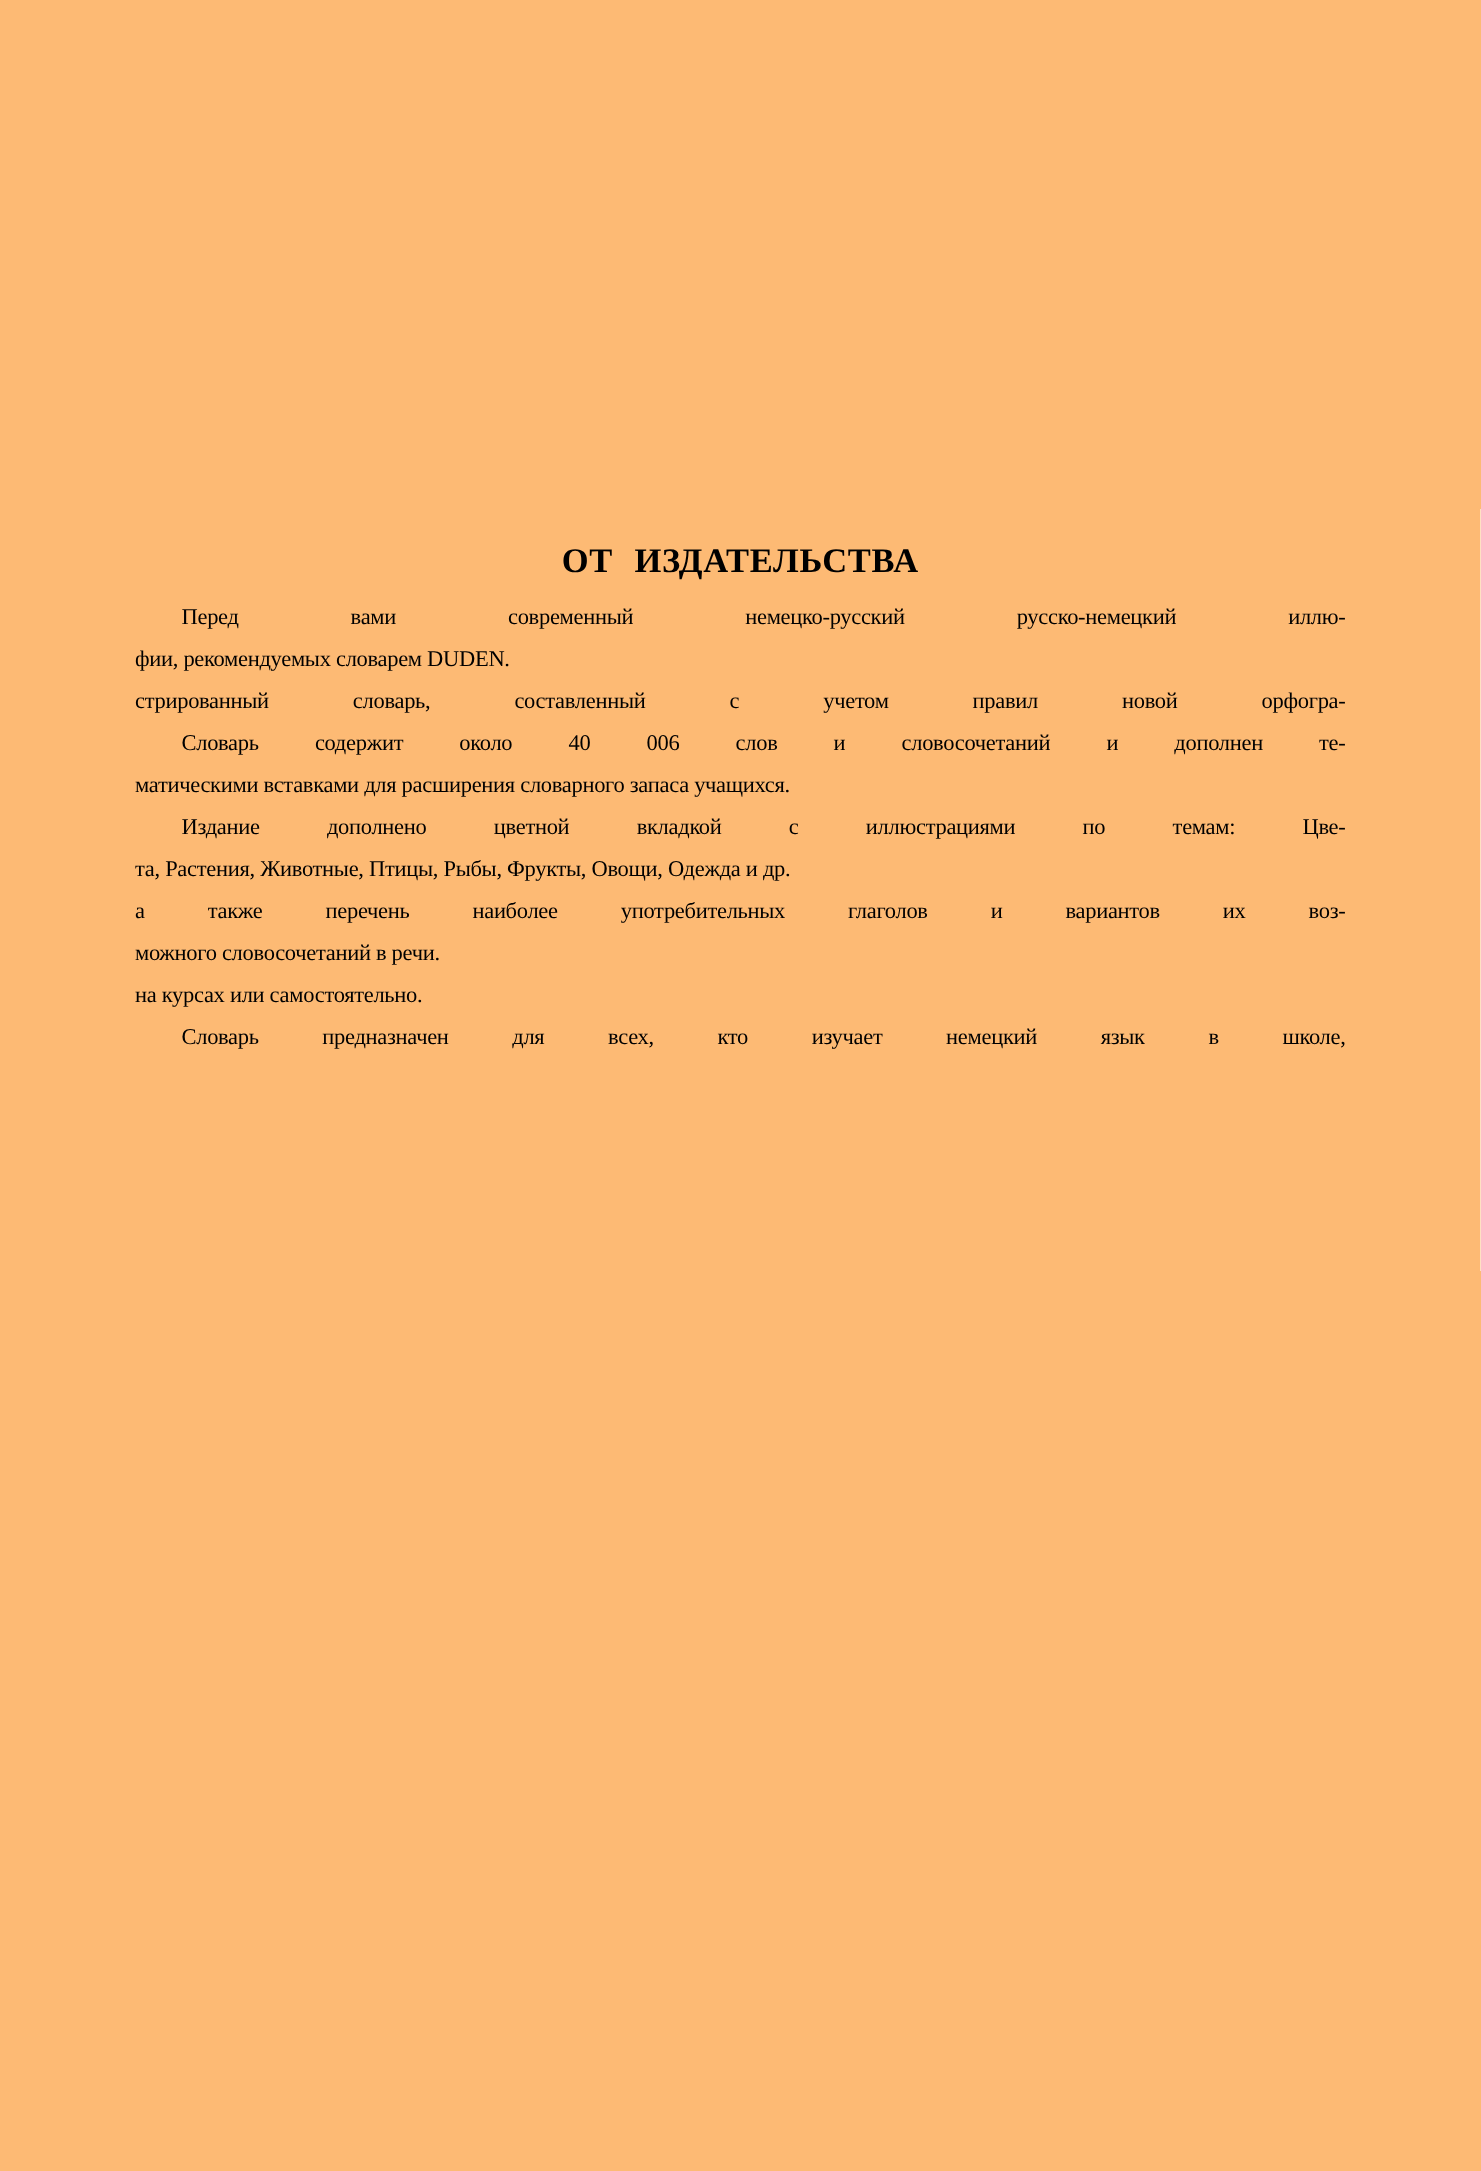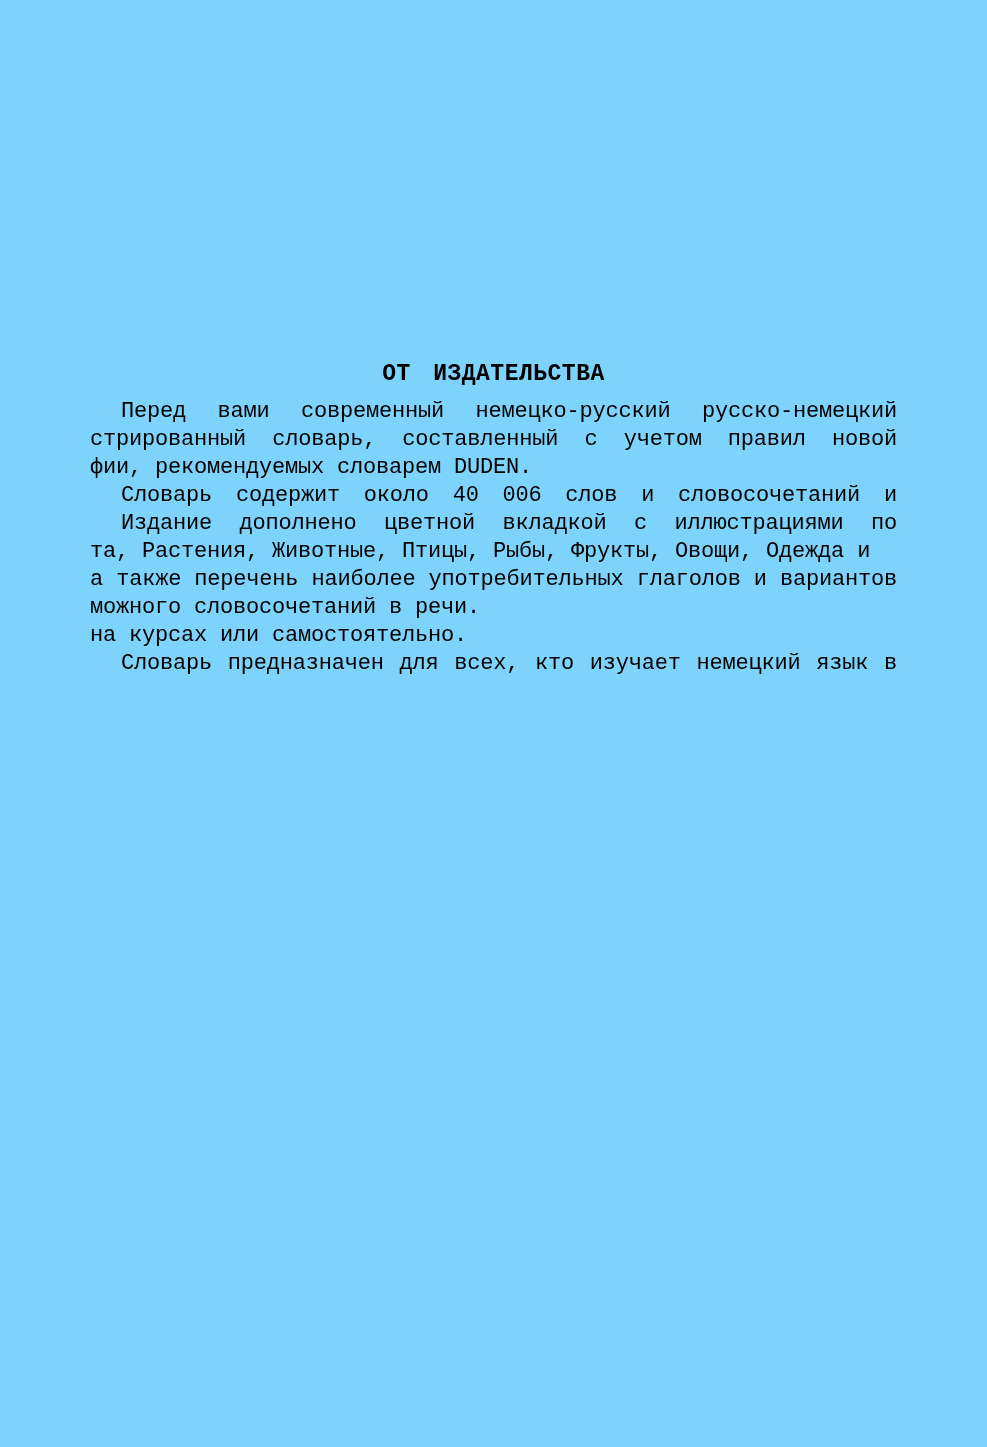--- a/index.html
+++ b/index.html
@@ -4,23 +4,23 @@
 <style>
   html, body {
     margin: 0;
     padding: 0;
     background: #ffffff;
   }
   .page {
     position: relative;
     width: 987px;
     height: 1447px;
-    background: #7dd3fc;
+    background: #fdba74;
     overflow: hidden;
-    font-family: Liberation Mono, monospace;
+    font-family: Liberation Serif, serif;
     color: #000000;
   }
   .textblock {
     position: absolute;
     left: 90px;
     top: 360px;
     width: 807px;
   }
   .doc-title {
     text-align: center;
@@ -29,21 +29,21 @@
     line-height: 28px;
     letter-spacing: 0.5px;
     word-spacing: 8px;
     margin: 0 0 10px 0;
   }
   .para {
     margin: 0;
     padding: 0;
   }
   .line {
-    font-size: 22px;
+    font-size: 15px;
     line-height: 28px;
     height: 28px;
     letter-spacing: -0.2px;
     overflow: hidden;
   }
   
   .line.j {
     text-align: justify;
     text-align-last: justify;
   }
@@ -59,26 +59,27 @@
 </head>
 <body>
 
 <div class="page">
   <div class="textblock">
 
     <h1 class="doc-title">ОТ ИЗДАТЕЛЬСТВА</h1>
 
     <div class="para">
       <div class="line j indent">Перед вами современный немецко-русский русско-немецкий иллю-</div>
+      <div class="line plain">фии, рекомендуемых словарем DUDEN.</div>
       <div class="line j">стрированный словарь, составленный с учетом правил новой орфогра-</div>
-      <div class="line plain">фии, рекомендуемых словарем DUDEN.</div>
     </div>
 
     <div class="para">
       <div class="line j indent">Словарь содержит около 40 006 слов и словосочетаний и дополнен те-</div>
+      <div class="line plain">матическими вставками для расширения словарного запаса учащихся.</div>
     </div>
 
     <div class="para">
       <div class="line j indent">Издание дополнено цветной вкладкой с иллюстрациями по темам: Цве-</div>
       <div class="line plain">та, Растения, Животные, Птицы, Рыбы, Фрукты, Овощи, Одежда и др.</div>
     </div>
 
     <div class="para">
       <div class="line j">а также перечень наиболее употребительных глаголов и вариантов их воз-</div>
       <div class="line plain">можного словосочетаний в речи.</div>

